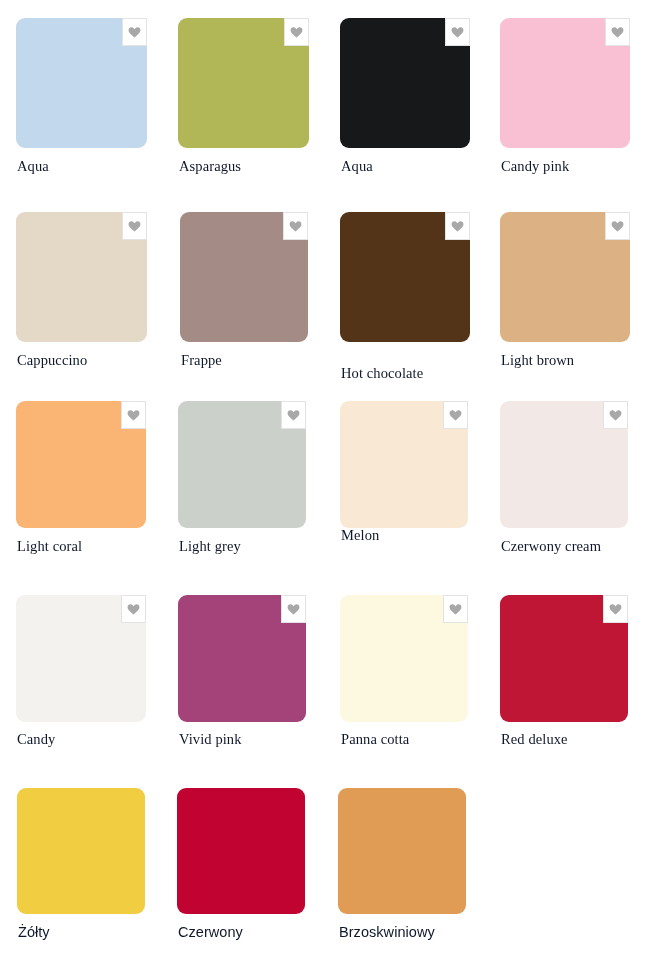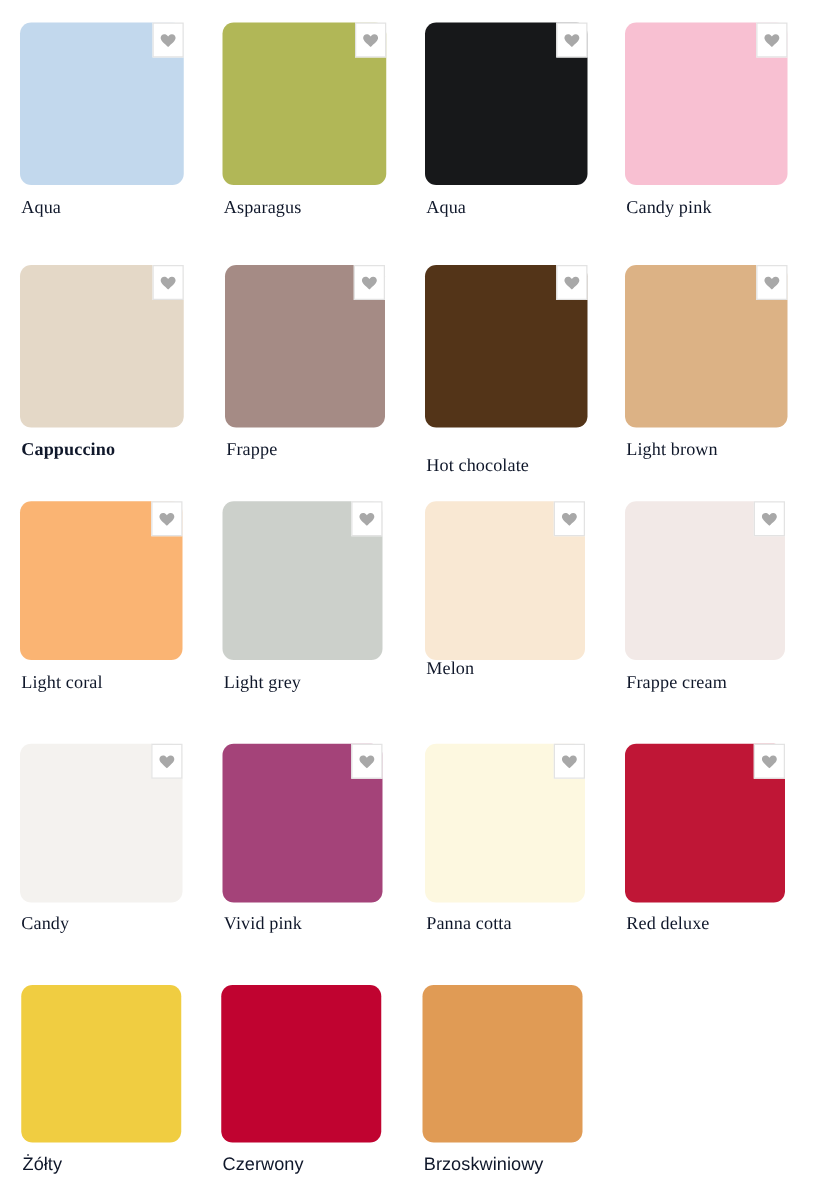--- a/index.html
+++ b/index.html
@@ -121,21 +121,21 @@
       <div class="swatch-chip" style="width: 130px; height: 130px; background: rgb(248, 192, 210);"></div>
       <button class="fav-button" style="left: 105px; top: 0px;">
         <span class="heart-icon">
           <svg viewBox="0 0 24 22" xmlns="http://www.w3.org/2000/svg" aria-hidden="true">
             <path d="M12 21.35l-1.74-1.58C4.32 14.4 1 11.41 1 7.73 1 4.74 3.34 2.4 6.33 2.4c1.69 0 3.31.79 4.37 2.04l1.3 1.53 1.3-1.53A5.73 5.73 0 0 1 17.67 2.4C20.66 2.4 23 4.74 23 7.73c0 3.68-3.32 6.67-9.26 12.05L12 21.35z"></path>
           </svg>
         </span>
       </button>
       <div class="swatch-label" style="top: 140px;">Candy pink</div>
     </div>
-    <div class="swatch-cell" style="left: 16px; top: 212px; width: 131px; height: 158px; font-weight: bold;">
+    <div class="swatch-cell" style="left: 16px; top: 212px; width: 131px; height: 158px;">
       <div class="swatch-chip" style="width: 131px; height: 130px; background: rgb(228, 216, 199);"></div>
       <button class="fav-button" style="left: 106px; top: 0px;">
         <span class="heart-icon">
           <svg viewBox="0 0 24 22" xmlns="http://www.w3.org/2000/svg" aria-hidden="true">
             <path d="M12 21.35l-1.74-1.58C4.32 14.4 1 11.41 1 7.73 1 4.74 3.34 2.4 6.33 2.4c1.69 0 3.31.79 4.37 2.04l1.3 1.53 1.3-1.53A5.73 5.73 0 0 1 17.67 2.4C20.66 2.4 23 4.74 23 7.73c0 3.68-3.32 6.67-9.26 12.05L12 21.35z"></path>
           </svg>
         </span>
       </button>
       <div class="swatch-label" style="top: 140px;">Cappuccino</div>
     </div>
@@ -207,21 +207,21 @@
     </div>
     <div class="swatch-cell" style="left: 500px; top: 401px; width: 128px; height: 155px;">
       <div class="swatch-chip" style="width: 128px; height: 127px; background: rgb(242, 233, 231);"></div>
       <button class="fav-button" style="left: 103px; top: 0px;">
         <span class="heart-icon">
           <svg viewBox="0 0 24 22" xmlns="http://www.w3.org/2000/svg" aria-hidden="true">
             <path d="M12 21.35l-1.74-1.58C4.32 14.4 1 11.41 1 7.73 1 4.74 3.34 2.4 6.33 2.4c1.69 0 3.31.79 4.37 2.04l1.3 1.53 1.3-1.53A5.73 5.73 0 0 1 17.67 2.4C20.66 2.4 23 4.74 23 7.73c0 3.68-3.32 6.67-9.26 12.05L12 21.35z"></path>
           </svg>
         </span>
       </button>
-      <div class="swatch-label" style="top: 137px;">Frappe cream</div>
+      <div class="swatch-label" style="top: 137px;">Czerwony cream</div>
     </div>
     <div class="swatch-cell" style="left: 16px; top: 595px; width: 130px; height: 154px;">
       <div class="swatch-chip" style="width: 130px; height: 127px; background: rgb(244, 242, 239);"></div>
       <button class="fav-button" style="left: 105px; top: 0px;">
         <span class="heart-icon">
           <svg viewBox="0 0 24 22" xmlns="http://www.w3.org/2000/svg" aria-hidden="true">
             <path d="M12 21.35l-1.74-1.58C4.32 14.4 1 11.41 1 7.73 1 4.74 3.34 2.4 6.33 2.4c1.69 0 3.31.79 4.37 2.04l1.3 1.53 1.3-1.53A5.73 5.73 0 0 1 17.67 2.4C20.66 2.4 23 4.74 23 7.73c0 3.68-3.32 6.67-9.26 12.05L12 21.35z"></path>
           </svg>
         </span>
       </button>

